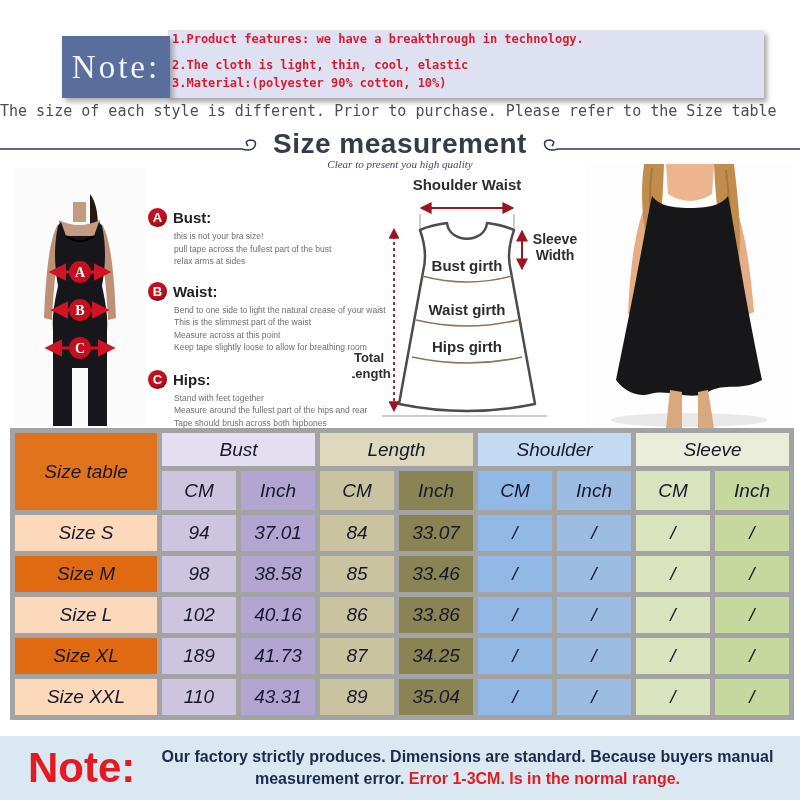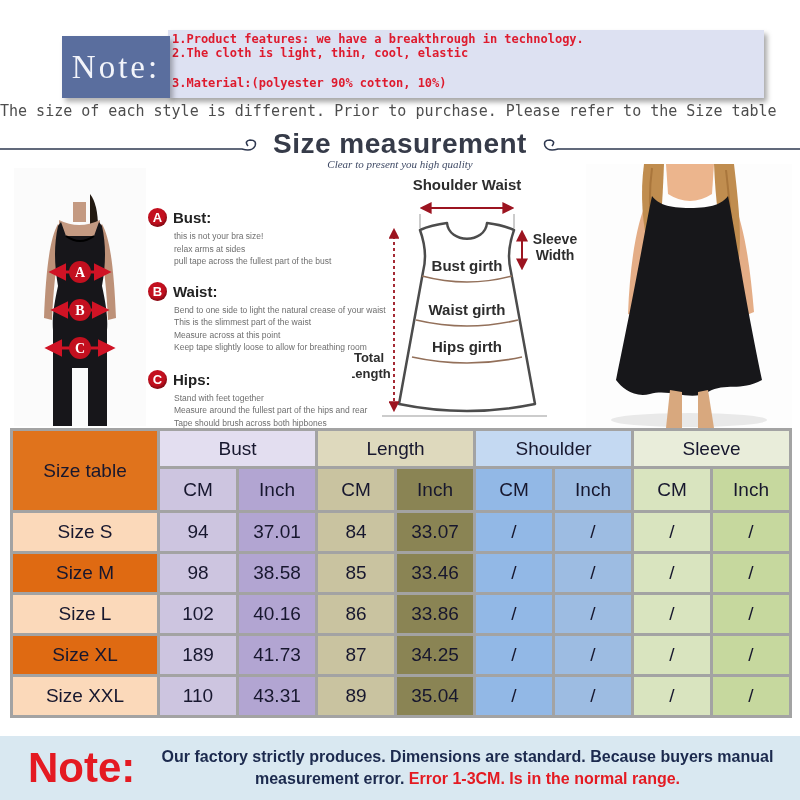--- a/index.html
+++ b/index.html
@@ -5,21 +5,21 @@
   html,body{margin:0;padding:0;background:#fff;}
   .page{position:relative;width:800px;height:800px;background:#fff;overflow:hidden;
         font-family:"Liberation Sans",sans-serif;}
 
   
   .note-band{position:absolute;left:168px;top:30px;width:596px;height:68px;
              background:#dde1f2;box-shadow:3px 4px 5px rgba(0,0,0,.35);}
   .note-band .rline{position:absolute;left:4px;white-space:nowrap;
              font-family:"DejaVu Sans Mono",monospace;font-size:12px;font-weight:bold;
              color:#de1b2e;}
-  .rline.l1{top:2px;} .rline.l2{top:16px;} .rline.l3{top:46px;}
+  .rline.l1{top:2px;} .rline.l2{top:28px;} .rline.l3{top:46px;}
   .note-box{position:absolute;left:62px;top:36px;width:108px;height:62px;
             background:#5a6e9e;box-shadow:3px 4px 5px rgba(0,0,0,.3);
             display:flex;align-items:center;justify-content:center;}
   .note-box span{font-family:"Liberation Serif",serif;font-size:33px;color:#f2f4fa;
             letter-spacing:3px;}
   .size-notice{position:absolute;left:0;top:102px;width:708px;text-align:center;
             font-family:"DejaVu Sans Mono",monospace;font-size:15px;color:#4d4d4d;
             white-space:nowrap;}
 
   
@@ -39,22 +39,22 @@
            box-shadow:inset -1px -2px 2px rgba(0,0,0,.3);}
   .g-title{font-size:15px;font-weight:bold;color:#222;}
   .g-line{font-size:8.5px;color:#6e6e6e;line-height:12.5px;padding-left:26px;white-space:nowrap;}
   .g-sec.waist{margin-top:14px;} .g-sec.hips{margin-top:16px;}
   .diagram{position:absolute;left:352px;top:172px;width:240px;height:256px;}
   .photo-fig{position:absolute;left:586px;top:164px;width:206px;height:264px;}
 
   
   table.size{position:absolute;left:10px;top:428px;width:780px;border-collapse:collapse;
              table-layout:fixed;}
-  table.size td,table.size th{border:3px solid #a3a3a3;text-align:center;vertical-align:middle;
-             font-size:19px;color:#17172e;padding:0;overflow:hidden;}
+  table.size td,table.size th{border:5px solid #a3a3a3;text-align:center;vertical-align:middle;
+             font-size:19px;color:#17172e;padding:0;overflow:hidden;font-style:italic;}
   .h-group{height:38px;} .h-units{height:44px;} .r-data{height:41px;}
   .c-corner{background:#e0731c;color:#5c1400;font-size:20px;}
   .lab-odd{background:#fbd9ba;color:#4a1200;margin-top:32px;} .lab-even{background:#df6a12;color:#4a1200;}
   .g-bust{background:#e3def0;} .cm-bust{background:#cdc5e0;} .in-bust{background:#b2a5d2;}
   .g-len{background:#ded9bd;}  .cm-len{background:#c9c3a0;}  .in-len{background:#8a8454;}
   .g-sho{background:#c4d9f2;}  .cm-sho{background:#92b8e6;}  .in-sho{background:#9dbce2;}
   .g-slv{background:#e9edda;}  .cm-slv{background:#d9e4bf;}  .in-slv{background:#c6d89e;}
 
   
   .bottom-note{position:absolute;left:0;top:736px;width:800px;height:64px;background:#d9e8f1;}
@@ -118,22 +118,22 @@
     <text x="66" y="185" text-anchor="middle" font-family="Liberation Serif,serif" font-size="14" font-weight="bold" fill="#fff">C</text>
   </svg>
 
   <div class="guide">
     <div class="g-sec bust">
       <div class="g-head">
         <div class="g-badge">A</div>
         <div class="g-title">Bust:</div>
       </div>
       <div class="g-line">this is not your bra size!</div>
+      <div class="g-line">pull tape across the fullest part of the bust</div>
       <div class="g-line">relax arms at sides</div>
-      <div class="g-line">pull tape across the fullest part of the bust</div>
     </div>
     <div class="g-sec waist">
       <div class="g-head">
         <div class="g-badge">B</div>
         <div class="g-title">Waist:</div>
       </div>
       <div class="g-line">Bend to one side to light the natural crease of your waist</div>
       <div class="g-line">This is the slimmest part of the waist</div>
       <div class="g-line">Measure across at this point</div>
       <div class="g-line">Keep tape slightly loose to allow for breathing room</div>

